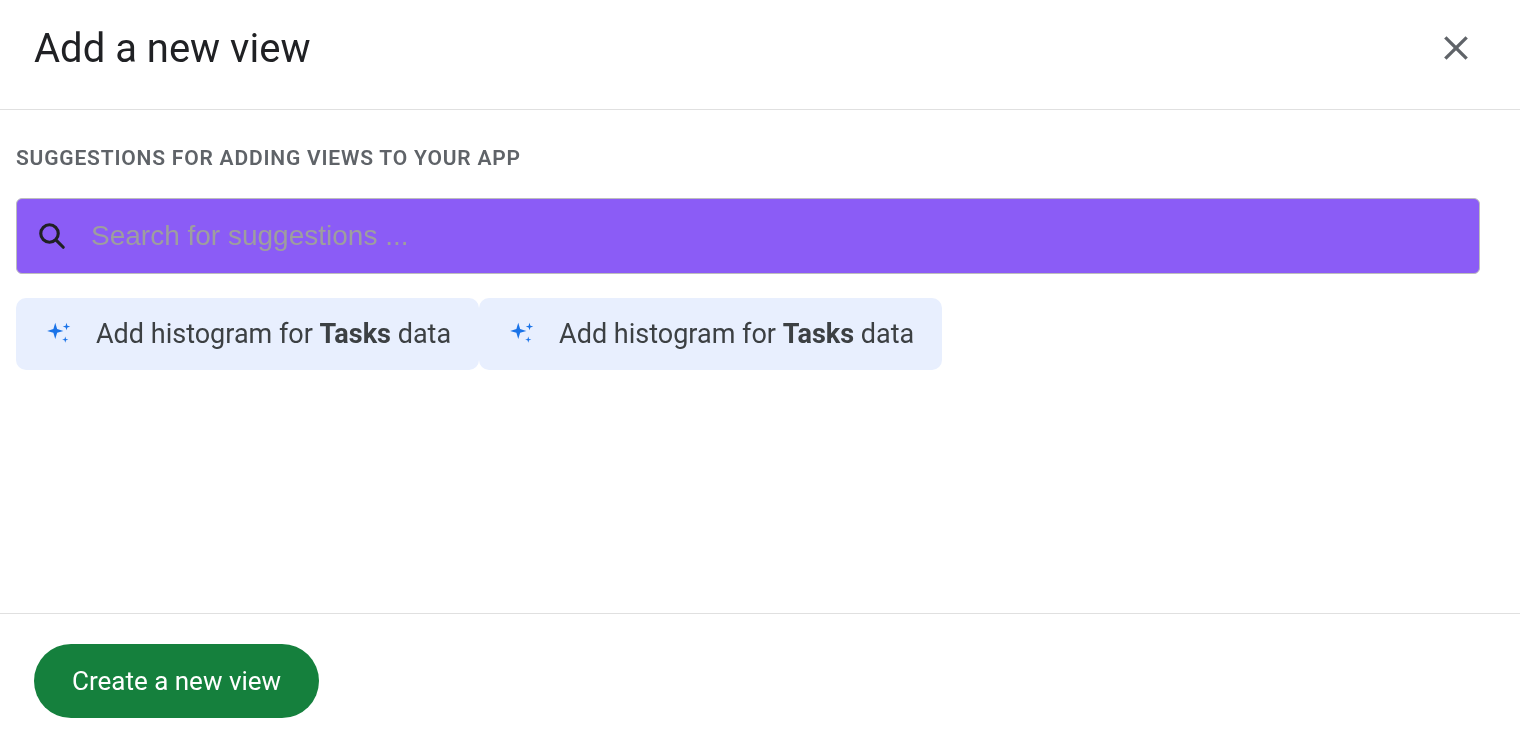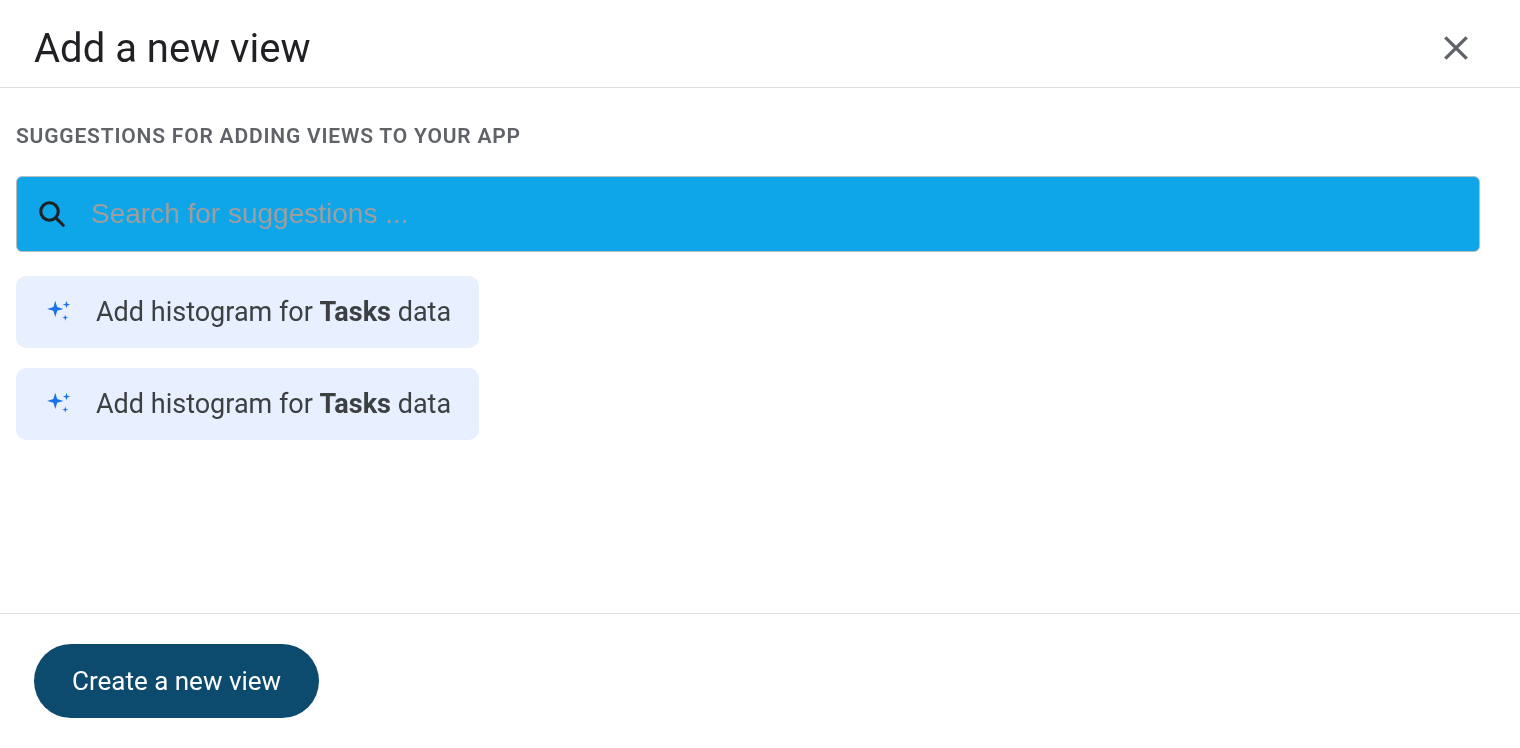--- a/index.html
+++ b/index.html
@@ -12,21 +12,21 @@
       background: #ffffff;
       width: 1520px;
       height: 748px;
       display: flex;
       flex-direction: column;
     }
     .dialog-header {
       display: flex;
       justify-content: space-between;
       align-items: center;
-      padding: 24px 40px 15px 34px;
+      padding: 24px 40px 37px 34px;
       border-bottom: 1px solid #e0e0e0;
     }
     .dialog-title {
       font-size: 40px;
       font-weight: 400;
       color: #202124;
     }
     .close-btn {
       background: none;
       border: none;
@@ -53,21 +53,21 @@
       color: #5f6368;
       text-transform: uppercase;
       margin-bottom: 28px;
     }
     .search-wrapper {
       position: relative;
       display: flex;
       align-items: center;
       border: 1px solid #bdbdbd;
       border-radius: 6px;
-      background: #0ea5e9;
+      background: #8b5cf6;
       padding: 0 20px;
       height: 76px;
       margin-bottom: 24px;
     }
     .search-wrapper svg {
       width: 30px;
       height: 30px;
       margin-right: 24px;
     }
     .search-input {
@@ -99,29 +99,29 @@
     .suggestion-text {
       font-size: 27px;
       color: #3c4043;
       white-space: nowrap;
     }
     .suggestion-text b {
       font-weight: 700;
     }
     .suggestions-list {
       display: flex;
-      flex-direction: column;
+      flex-direction: row;
       align-items: flex-start;
     }
     .dialog-footer {
       border-top: 1px solid #e0e0e0;
       padding: 30px 34px 30px 34px;
     }
     .create-btn {
-      background: #0c4a6e;
+      background: #15803d;
       color: #ffffff;
       border: none;
       border-radius: 40px;
       padding: 22px 38px;
       font-size: 26px;
       font-family: inherit;
       cursor: pointer;
     }
   </style>
 </head>

